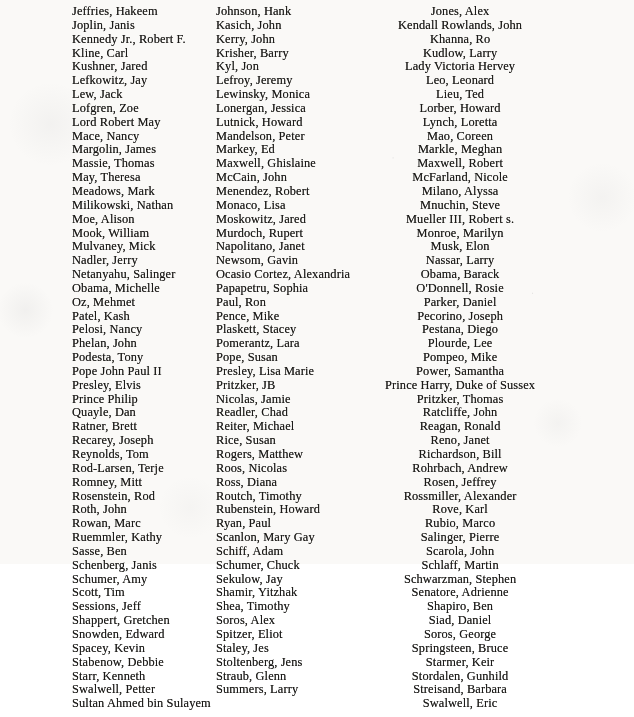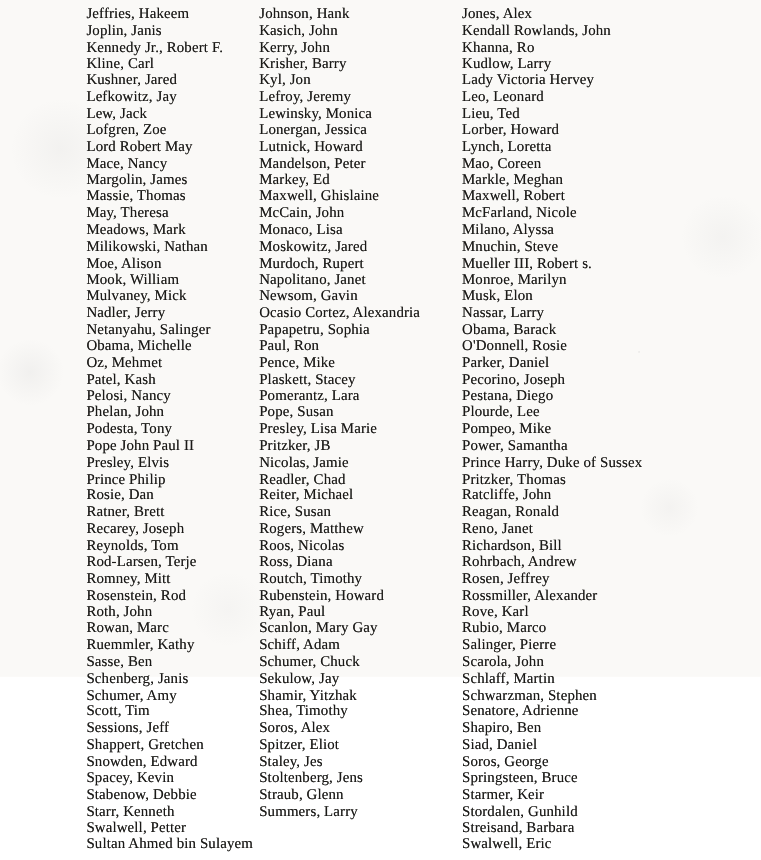--- a/index.html
+++ b/index.html
@@ -33,21 +33,21 @@
       radial-gradient(circle 1px at 73% 88%, rgba(90,90,95,0.16), transparent 100%),
       radial-gradient(circle 1px at 12% 78%, rgba(90,90,95,0.15), transparent 100%);
   }
   .name-col {
     position: absolute;
     top: 5px;
     white-space: nowrap;
   }
   .col-1 { left: 72px;  }
   .col-2 { left: 216px; }
-  .col-3 { left: 385px; }
+  .col-3 { left: 385px; text-align: center; }
   .name-row {
     height: 13.85px;
     line-height: 13.85px;
     font-size: 12.4px;
     letter-spacing: 0.12px;
     color: #1b1a18;
     text-shadow: 0 0 0.5px rgba(25, 24, 22, 0.65);
   }
 </style>
 </head>
@@ -77,21 +77,21 @@
       <div class="name-row">Netanyahu, Salinger</div>
       <div class="name-row">Obama, Michelle</div>
       <div class="name-row">Oz, Mehmet</div>
       <div class="name-row">Patel, Kash</div>
       <div class="name-row">Pelosi, Nancy</div>
       <div class="name-row">Phelan, John</div>
       <div class="name-row">Podesta, Tony</div>
       <div class="name-row">Pope John Paul II</div>
       <div class="name-row">Presley, Elvis</div>
       <div class="name-row">Prince Philip</div>
-      <div class="name-row">Rosie, Dan</div>
+      <div class="name-row">Quayle, Dan</div>
       <div class="name-row">Ratner, Brett</div>
       <div class="name-row">Recarey, Joseph</div>
       <div class="name-row">Reynolds, Tom</div>
       <div class="name-row">Rod-Larsen, Terje</div>
       <div class="name-row">Romney, Mitt</div>
       <div class="name-row">Rosenstein, Rod</div>
       <div class="name-row">Roth, John</div>
       <div class="name-row">Rowan, Marc</div>
       <div class="name-row">Ruemmler, Kathy</div>
       <div class="name-row">Sasse, Ben</div>
@@ -114,20 +114,21 @@
       <div class="name-row">Krisher, Barry</div>
       <div class="name-row">Kyl, Jon</div>
       <div class="name-row">Lefroy, Jeremy</div>
       <div class="name-row">Lewinsky, Monica</div>
       <div class="name-row">Lonergan, Jessica</div>
       <div class="name-row">Lutnick, Howard</div>
       <div class="name-row">Mandelson, Peter</div>
       <div class="name-row">Markey, Ed</div>
       <div class="name-row">Maxwell, Ghislaine</div>
       <div class="name-row">McCain, John</div>
+      <div class="name-row">Menendez, Robert</div>
       <div class="name-row">Monaco, Lisa</div>
       <div class="name-row">Moskowitz, Jared</div>
       <div class="name-row">Murdoch, Rupert</div>
       <div class="name-row">Napolitano, Janet</div>
       <div class="name-row">Newsom, Gavin</div>
       <div class="name-row">Ocasio Cortez, Alexandria</div>
       <div class="name-row">Papapetru, Sophia</div>
       <div class="name-row">Paul, Ron</div>
       <div class="name-row">Pence, Mike</div>
       <div class="name-row">Plaskett, Stacey</div>

